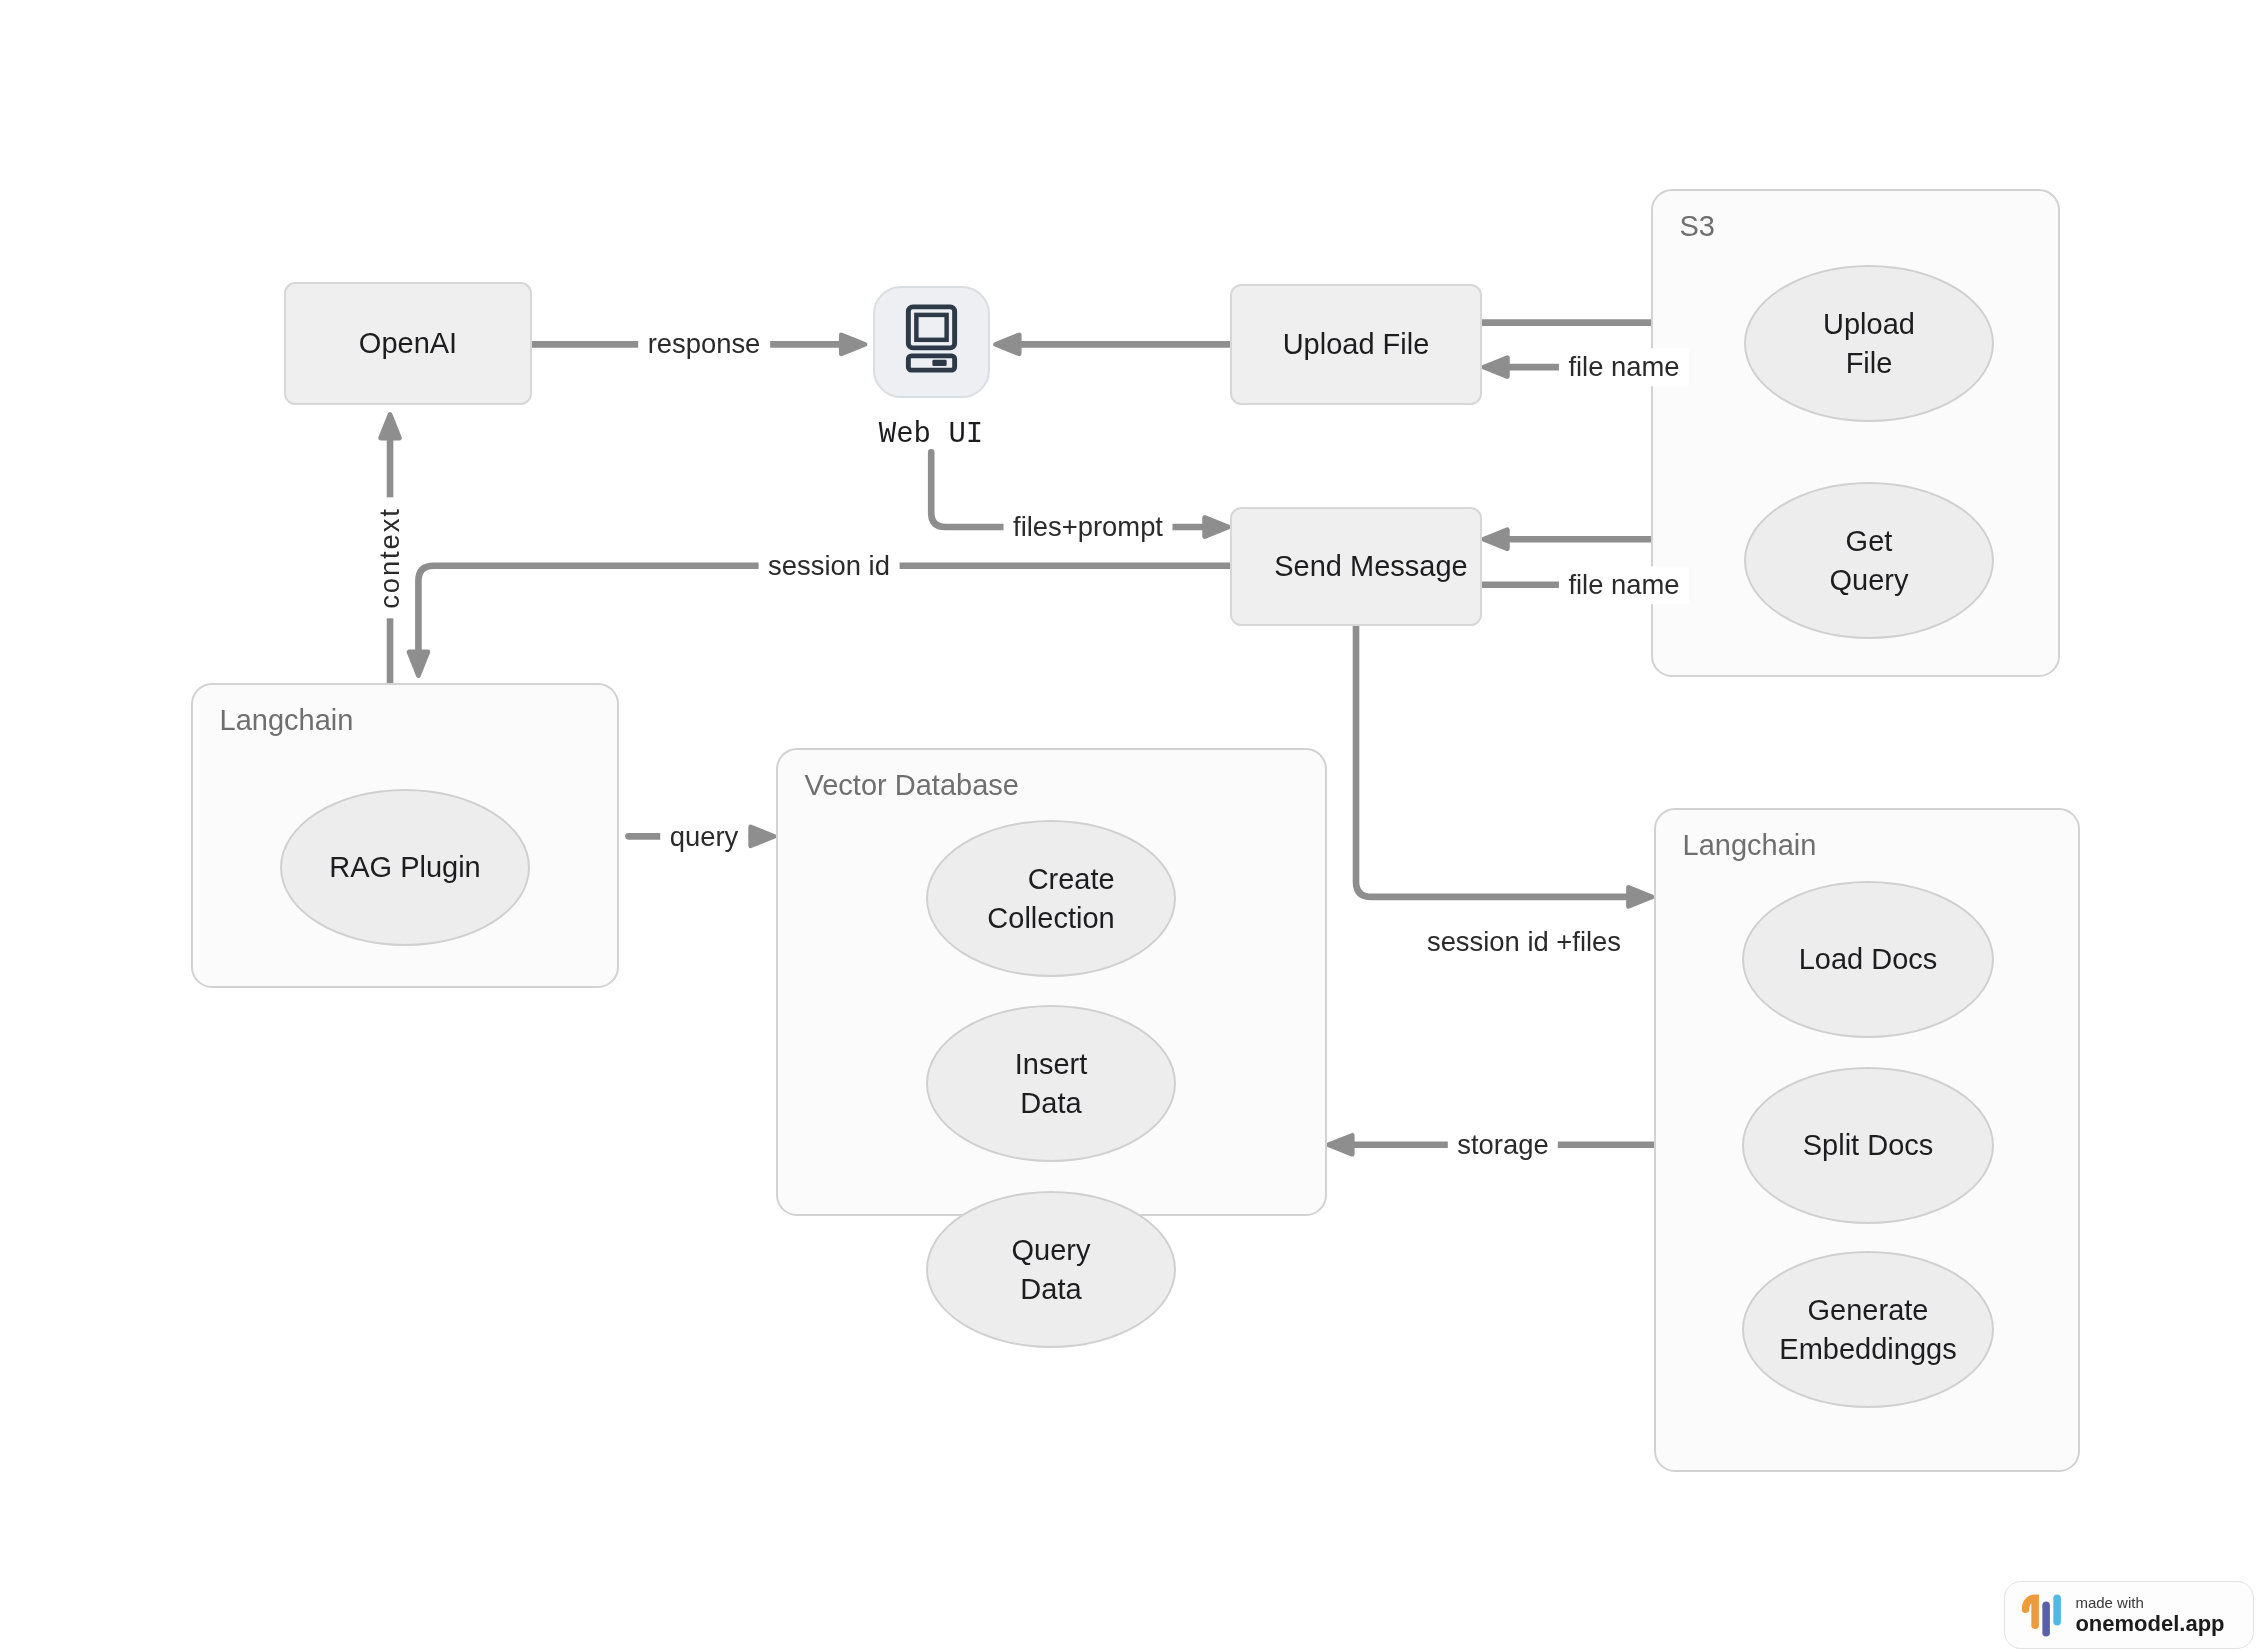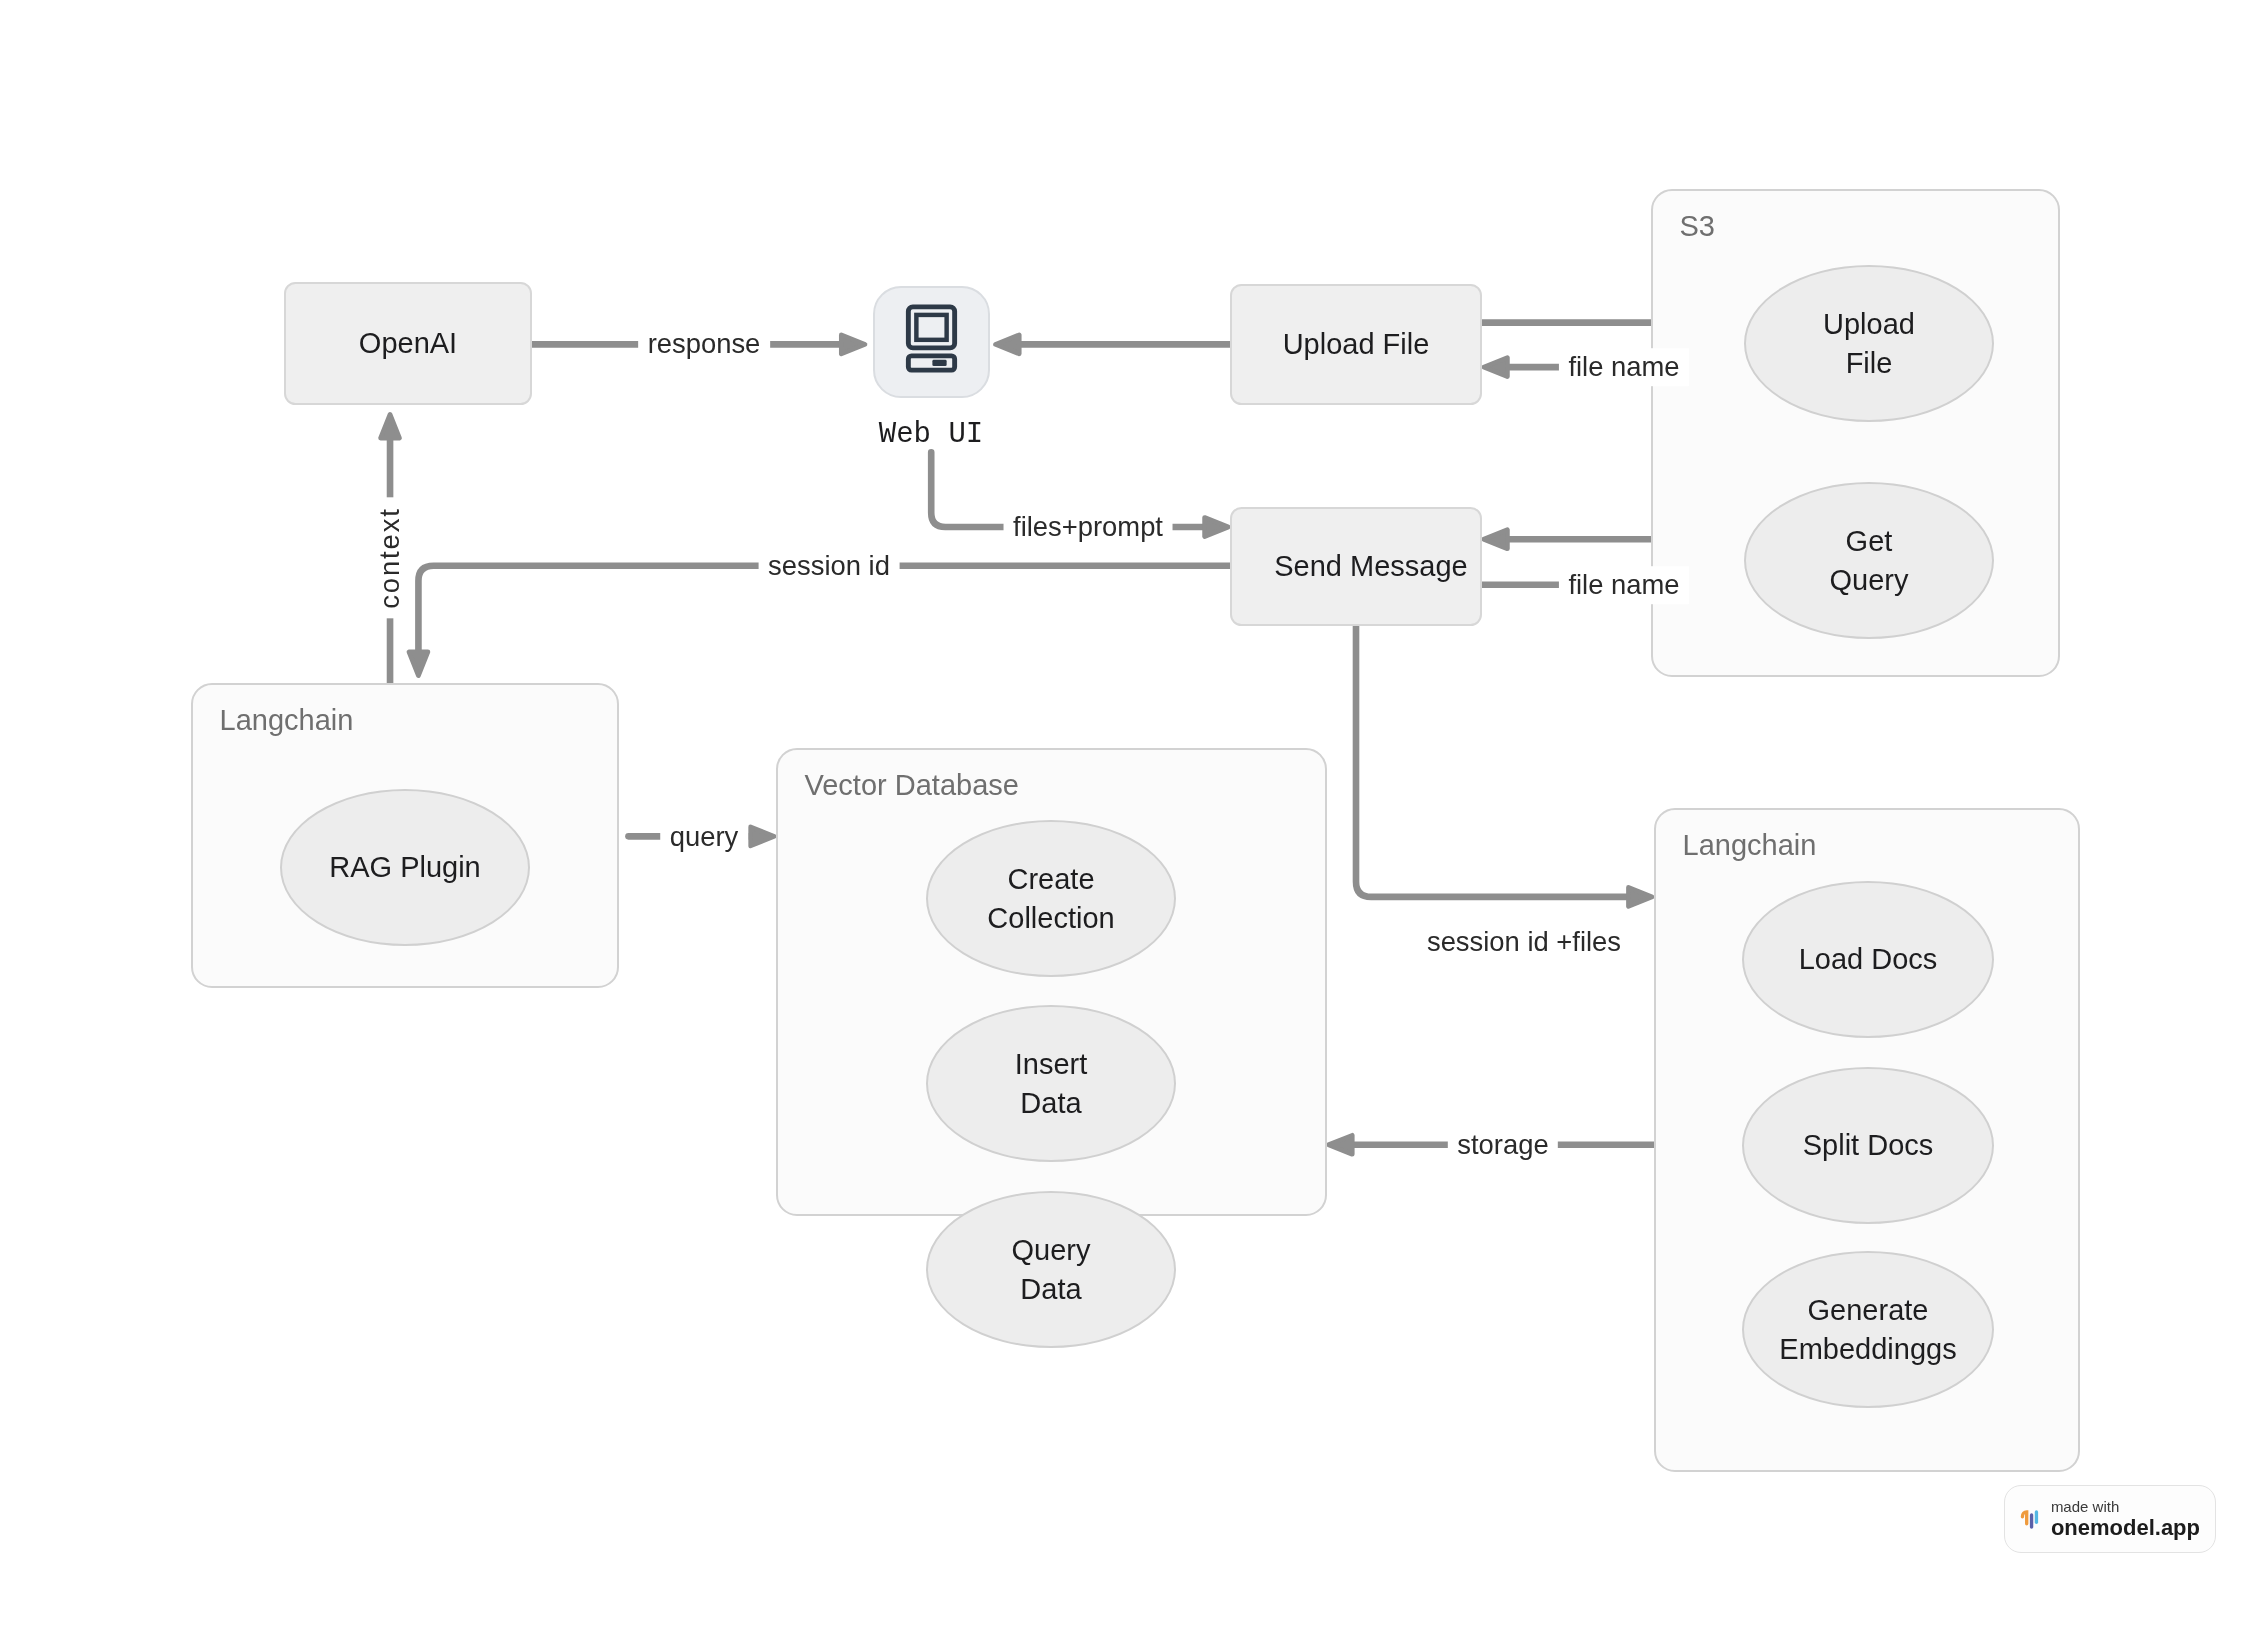--- a/index.html
+++ b/index.html
@@ -44,21 +44,21 @@
     position:absolute; transform:translate(-50%,-50%); font-size:29px; color:var(--node-text);
     white-space:nowrap;
     font-family:Liberation Mono, monospace;
   }
   .edge-label{
     position:absolute; transform:translate(-50%,-50%); background:var(--canvas);
     padding:2.8px 9.5px; font-size:27.4px; color:var(--edge-text); white-space:nowrap;
   }
   .edge-label.vertical{transform:translate(-50%,-50%) rotate(-90deg); letter-spacing:1.9px;}
   .badge{
-    position:absolute; left:2004px; top:1485px; width:212px; height:68px;
+    position:absolute; left:2004px; top:1581px; width:250px; height:68px;
     background:#fdfdfd; border:1.9px solid #e3e3e3; border-radius:17px; box-sizing:border-box;
     display:flex; align-items:center; gap:11.4px; padding:10px 15px;
   }
   .badge-made{font-size:15px; color:#3a3a3a; line-height:1.15;}
   .badge-brand{font-size:22px; font-weight:bold; color:#1c1c1c; line-height:1.15;text-align:center;}
   .logo-bar{fill:none; stroke-width:11; stroke-linecap:round;}
 </style>
 </head>
 <body>
 
@@ -128,21 +128,21 @@
   </div>
   <div class="ellipse" style="left:1744px; top:482px; width:250px; height:157px;">
     <span>Get
 Query</span>
   </div>
 
   <div class="ellipse" style="left:280px; top:789px; width:250px; height:157px;">
     <span>RAG Plugin</span>
   </div>
 
-  <div class="ellipse" style="left:926px; top:820px; width:250px; height:157px;">
+  <div class="ellipse" style="left:926px; top:820px; width:250px; height:157px;text-align:right;">
     <span>Create
 Collection</span>
   </div>
   <div class="ellipse" style="left:926px; top:1005px; width:250px; height:157px;">
     <span>Insert
 Data</span>
   </div>
   <div class="ellipse" style="left:926px; top:1191px; width:250px; height:157px;">
     <span>Query
 Data</span>

